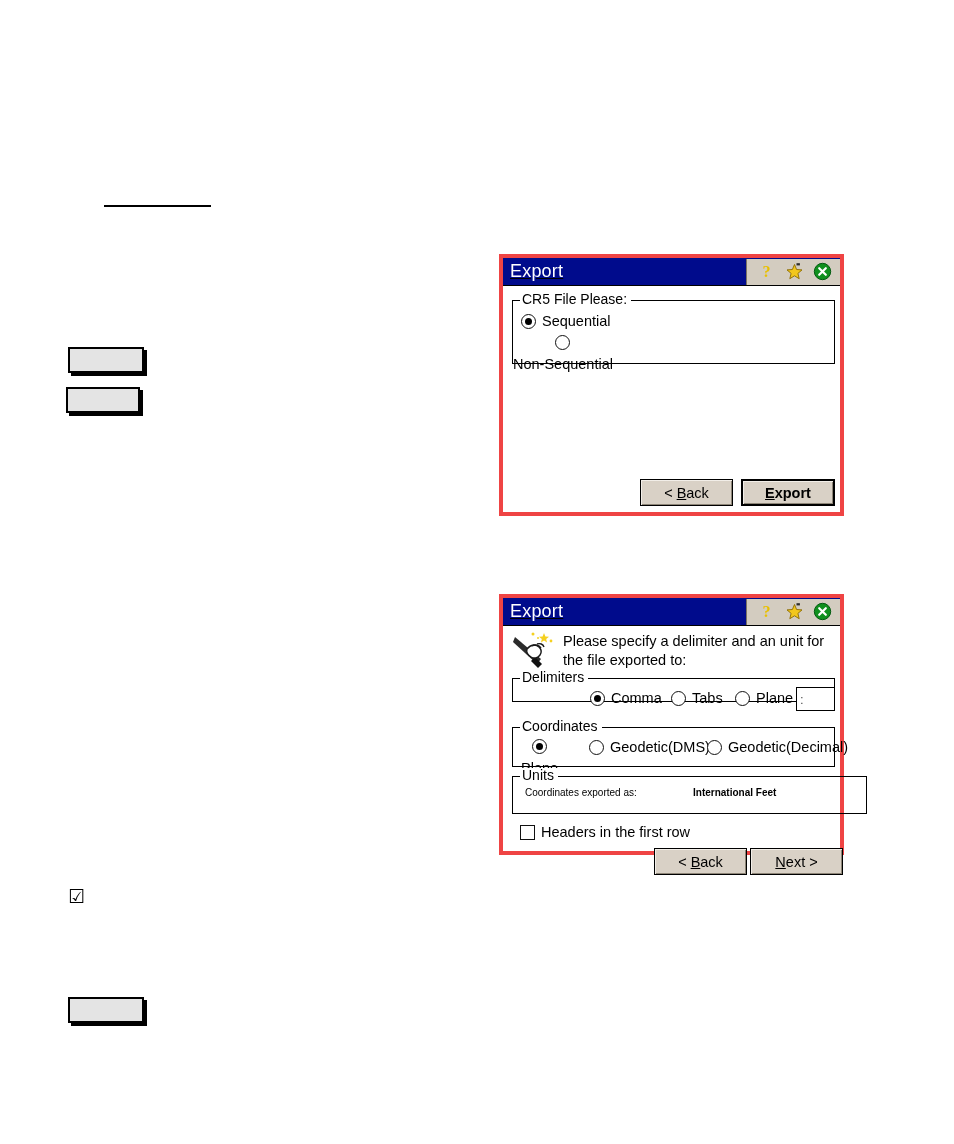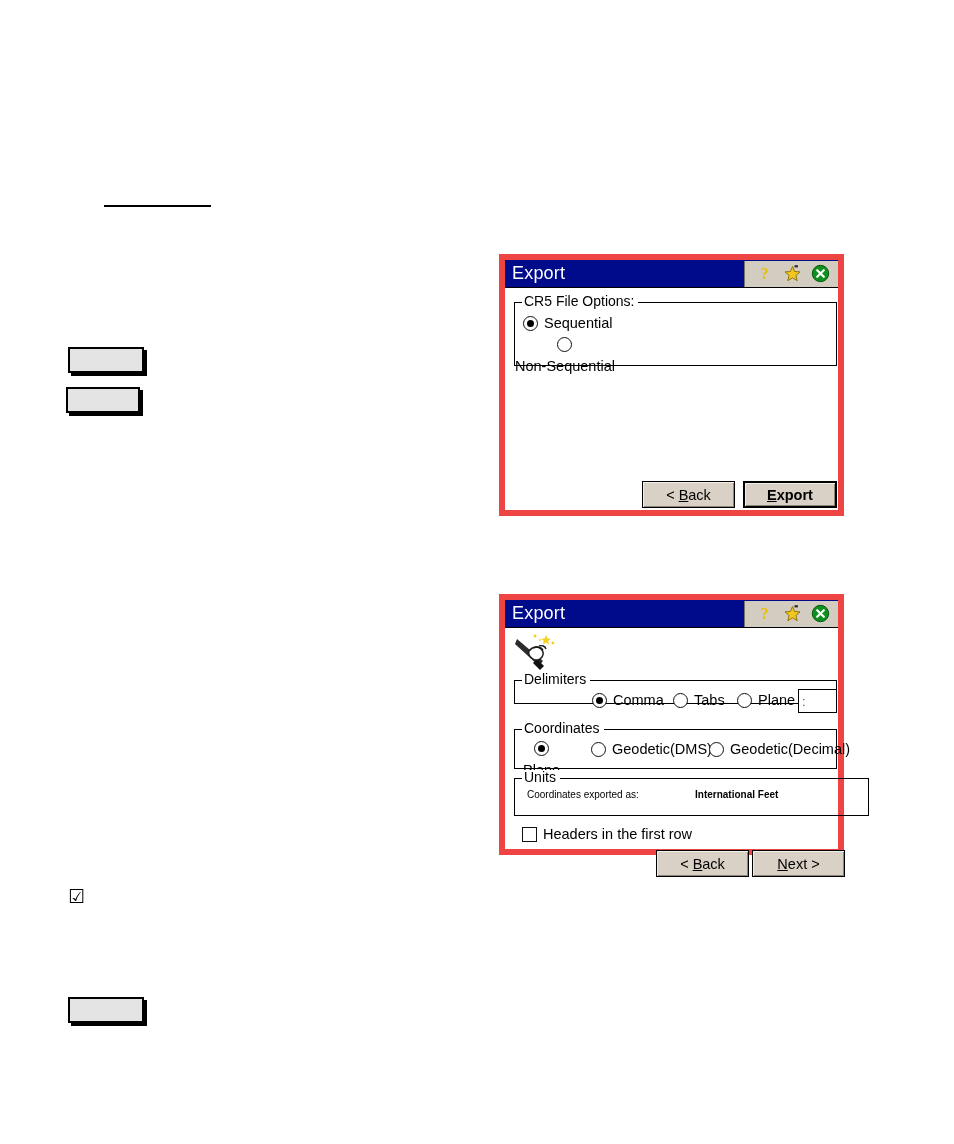--- a/index.html
+++ b/index.html
@@ -34,22 +34,23 @@
     font-size: 19px;
     line-height: 19px;
     font-family: "DejaVu Sans", sans-serif;
     color: #000000;
   }
 
   
   .dialog {
     position: absolute;
     background: #86efac;
-    border: 6px solid #ef4444;
-    box-sizing: border-box;
+    border: 4px solid #ef4444;
+    box-sizing: border-box;
+    text-decoration: underline;
   }
   .titlebar {
     height: 28px;
     background: #000b8c;
     display: flex;
     align-items: center;
     justify-content: space-between;
     border-bottom: 1px solid #000000;
     box-sizing: border-box;
   }
@@ -221,21 +222,21 @@
           <circle cx="9.5" cy="9.5" r="8.2" fill="#0f8f1e" stroke="#045a12" stroke-width="1"></circle>
           <path d="M6.2 6.2 L12.8 12.8 M12.8 6.2 L6.2 12.8" stroke="#ffffff" stroke-width="2.2" stroke-linecap="round"></path>
         </svg>
       </span>
     </div>
   </div>
 
   <div class="dlg-body">
 
     <div class="group" style="left:9px; top:14px; width:323px; height:64px;">
-      <span class="group-legend">CR5 File Options:</span>
+      <span class="group-legend">CR5 File Please:</span>
 
       <div class="opt" style="left:8px; top:12px;">
         <span class="radio on"></span>
         <span>Sequential</span>
       </div>
 
       <div class="opt" style="left:0; top:34px;flex-direction:column;">
         <span class="radio"></span>
         <span>Non-Sequential</span>
       </div>
@@ -286,20 +287,22 @@
         <path d="M16 18 c4,-5 9,-5 12,-2 c2,2 3,5 1,8 c-2,3 -6,4 -9,2 c-3,-2 -5,-5 -4,-8 z" fill="#ffffff" stroke="#1a1a1a" stroke-width="1.4"></path>
         <path d="M21 15 c3,-2 7,-1 9,2" fill="none" stroke="#1a1a1a" stroke-width="1.4"></path>
         <path d="M26 13 c3,-1 6,0 7,3" fill="none" stroke="#1a1a1a" stroke-width="1.4"></path>
         <polygon points="33,2 34.4,5.4 38,5.8 35.2,8 36,11.5 33,9.6 30,11.5 30.8,8 28,5.8 31.6,5.4" fill="#f5d020"></polygon>
         <circle cx="22" cy="3" r="1.5" fill="#f5d020"></circle>
         <circle cx="40" cy="10" r="1.4" fill="#f5d020"></circle>
         <circle cx="27" cy="7" r="1" fill="#f5d020"></circle>
       </svg>
     </span>
 
+    <div class="static" style="left:60px; top:6px; width:272px;">Please specify a delimiter and an unit for
+the file exported to:</div>
 
     <div class="group" style="left:9px; top:52px; width:323px; height:24px;">
       <span class="group-legend">Delimiters</span>
 
       <div class="opt" style="left:8px; top:11px;margin-top:28px;">
         <span class="radio"></span>
         <span>Space</span>
       </div>
 
       <div class="opt" style="left:77px; top:11px;">

